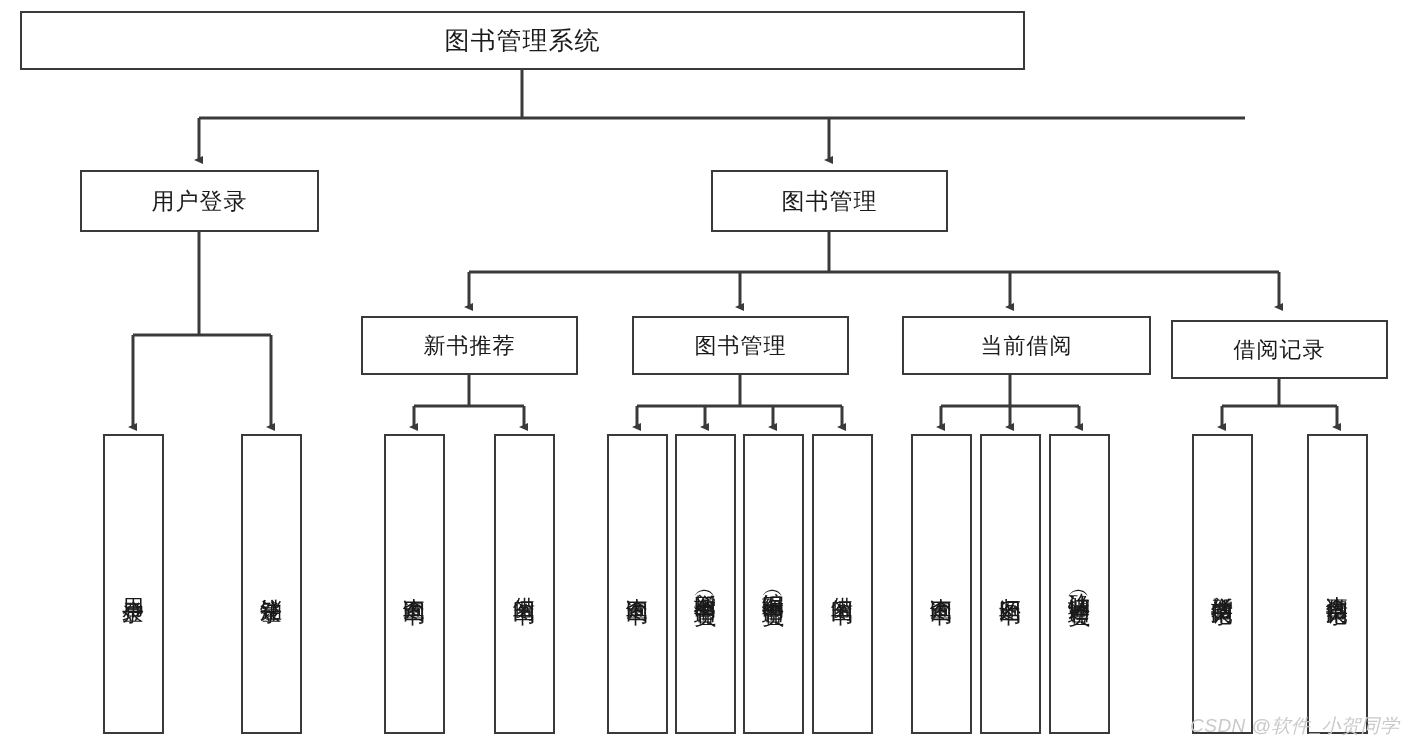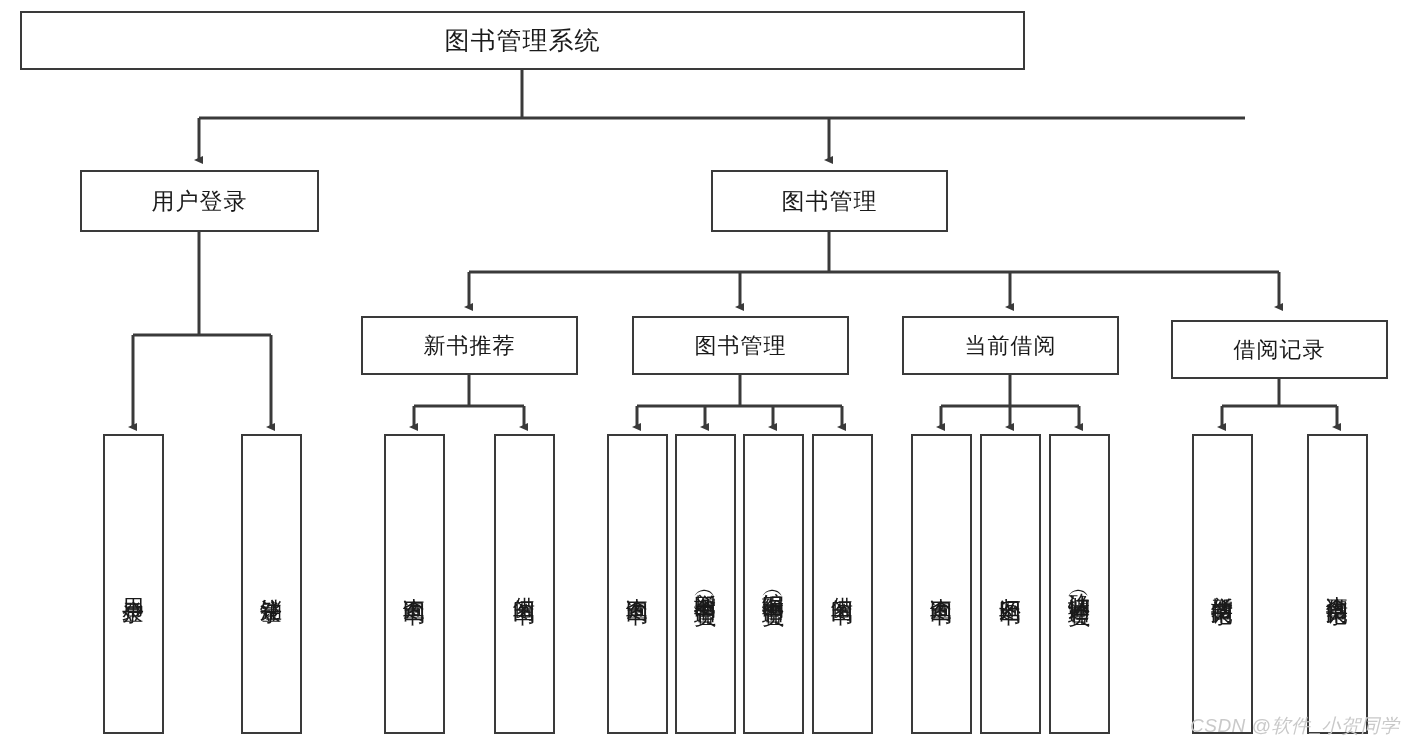--- a/index.html
+++ b/index.html
@@ -135,21 +135,21 @@
   <div class="node lvl2" style="left:361px; top:316px; width:217px; height:59px;">
     <span class="htext">新书推荐</span>
   </div>
 
   <div class="node lvl1" style="left:711px; top:170px; width:237px; height:62px;">
     <span class="htext">图书管理</span>
   </div>
   <div class="node lvl2" style="left:632px; top:316px; width:217px; height:59px;">
     <span class="htext">图书管理</span>
   </div>
-  <div class="node lvl2" style="left:902px; top:316px; width:217px; height:59px;">
+  <div class="node lvl2" style="left:902px; top:316px; width:249px; height:59px;">
     <span class="htext">当前借阅</span>
   </div>
   <div class="node lvl2" style="left:1171px; top:320px; width:217px; height:59px;">
     <span class="htext">借阅记录</span>
   </div>
 
   <div class="node leaf" style="left:103px; top:434px; width:61px; height:300px;">
     <span class="vtext">用户登录</span>
   </div>
   <div class="node leaf" style="left:241px; top:434px; width:61px; height:300px;">

